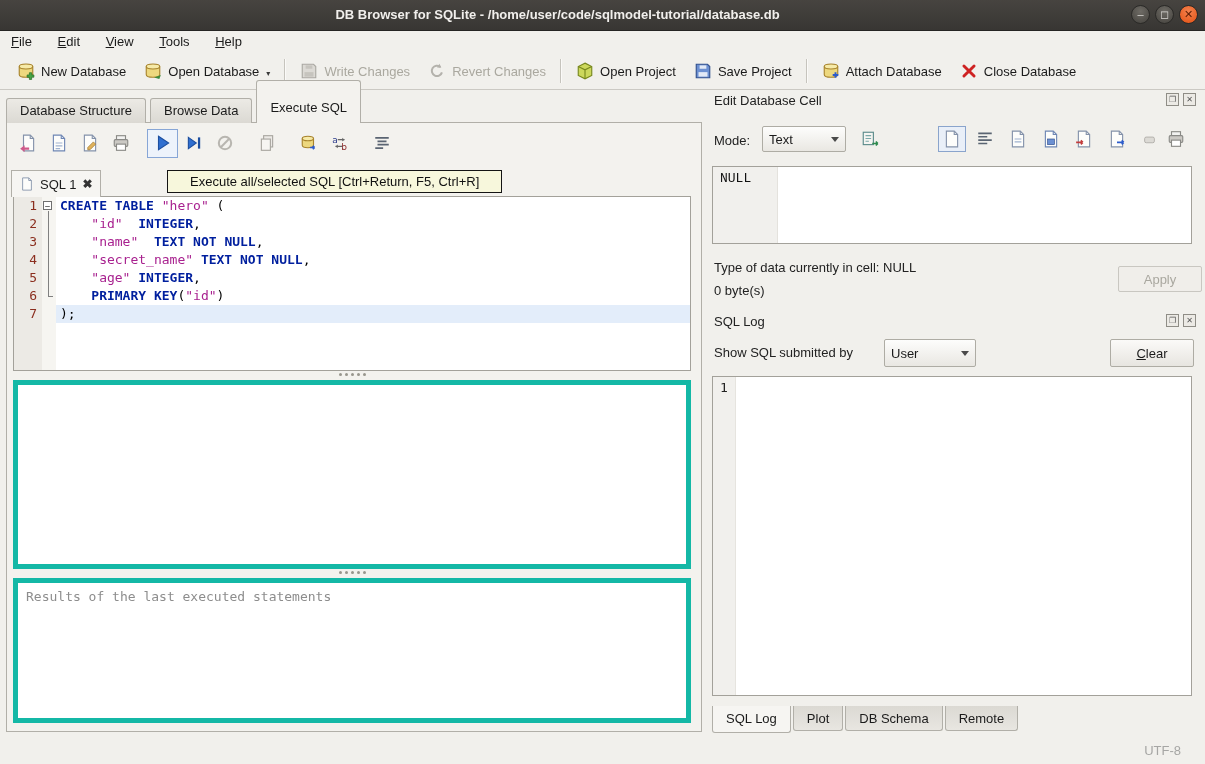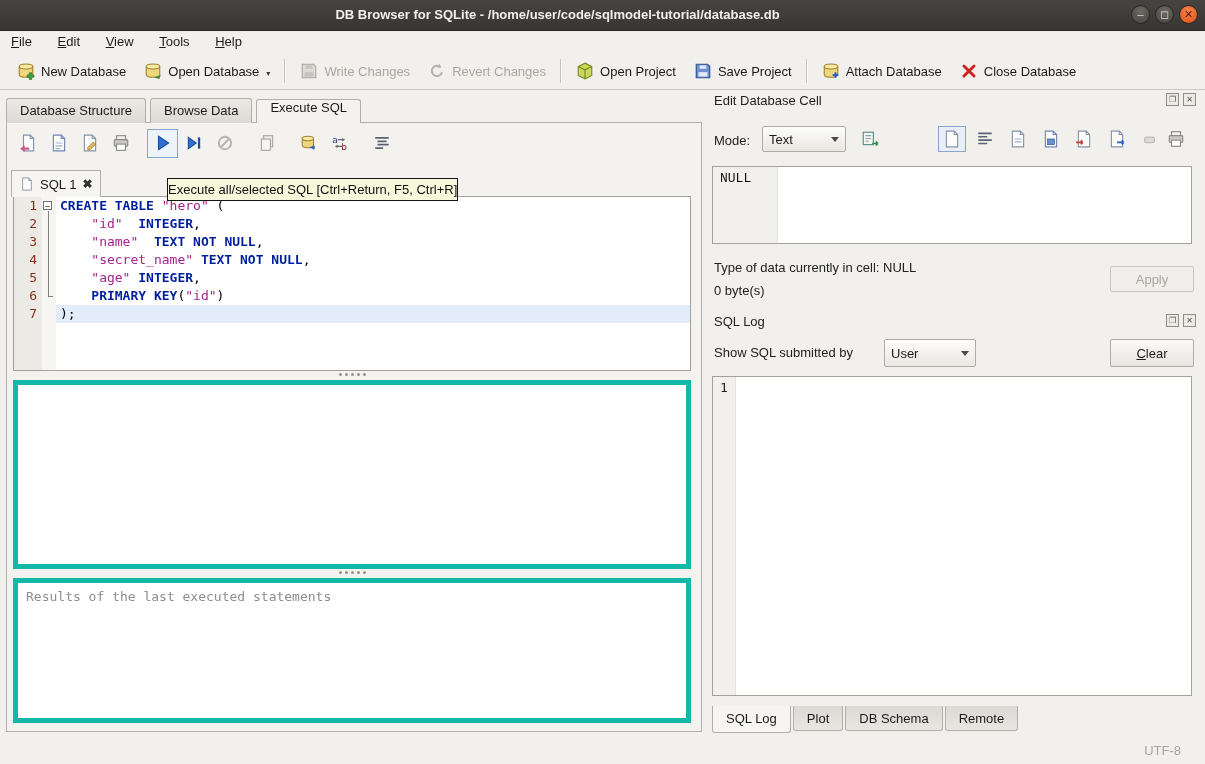--- a/index.html
+++ b/index.html
@@ -28,33 +28,33 @@
   .tb-item{display:flex;align-items:center;gap:6px;padding:5px 9px;border-radius:3px;white-space:nowrap;}
   .tb-item.disabled{color:#aaa89f;}
   .tb-sep{width:1px;height:24px;background:#c6c4bd;border-right:1px solid #fbfaf8;margin:0 5px;}
   .dd-arrow{font-size:8px;color:#3a3a3a;margin-left:1px;align-self:flex-end;padding-bottom:2px;}
   .i{width:18px;height:18px;flex:0 0 auto;}
 
   
   .main-tabs{position:absolute;left:6px;top:95px;height:28px;display:flex;align-items:flex-end;z-index:3;}
   .tab{padding:4px 13px 5px;border:1px solid #b1afa8;border-bottom:none;margin-right:4px;
        background:linear-gradient(#eceae5,#dbd9d3);border-radius:3px 3px 0 0;height:15px;}
-  .tab.active{background:#f3f2ee;height:18px;padding-top:0;}
+  .tab.active{background:#f3f2ee;height:18px;padding-top:19px;}
 
   .left-content{position:absolute;left:6px;top:122px;width:696px;height:610px;
                 border:1px solid #b1afa8;background:#f3f2ee;box-sizing:border-box;}
 
   
   .sql-toolbar{position:absolute;left:5px;top:5px;height:30px;display:flex;align-items:center;}
   .sqltb-btn{width:29px;height:27px;display:flex;align-items:center;justify-content:center;border:1px solid transparent;}
   .sqltb-btn.focused{border:1px solid #87a6d6;background:#edf3fb;}
   .sqltb-btn.gap{margin-left:11px;}
 
-  .tooltip{position:absolute;left:160px;top:55px;background:#f7f7dc;border:1px solid #141414;
-           padding:3px 0;white-space:nowrap;z-index:60;color:#111;}
+  .tooltip{position:absolute;left:160px;top:47px;background:#f7f7dc;border:1px solid #141414;
+           padding:3px 22px;white-space:nowrap;z-index:60;color:#111;}
 
   
   .sqltab{position:absolute;left:4px;top:47px;height:27px;display:flex;align-items:center;gap:6px;
           padding:0 8px;background:#f6f5f2;border:1px solid #b1afa8;border-bottom:none;box-sizing:border-box;z-index:2;}
   .sqltab .x{font-size:12px;color:#333;font-weight:bold;}
 
   
   .editor{position:absolute;left:6px;top:73px;width:678px;height:175px;border:1px solid #a3a19a;
           background:#fff;box-sizing:border-box;display:flex;flex-direction:column;overflow:hidden;
           font-family:"DejaVu Sans Mono",monospace;font-size:13px;}
@@ -99,21 +99,21 @@
         border:1px solid transparent;box-sizing:border-box;}
   .ibtn.checked{border:1px solid #8aa4cc;background:#e9eff8;}
 
   .cell-edit{position:absolute;left:6px;top:76px;width:480px;height:78px;border:1px solid #a3a19a;
              background:#fff;box-sizing:border-box;font-family:Liberation Mono, monospace;}
   .cell-gutter{position:absolute;left:0;top:0;bottom:0;width:64px;background:#f1f0ed;border-right:1px solid #e4e2dd;}
   .cell-null{position:absolute;left:7px;top:4px;color:#111;}
 
   .btn{position:absolute;border:1px solid #aeaca4;background:linear-gradient(#fbfaf8,#e7e5e0);
        display:flex;align-items:center;justify-content:center;box-sizing:border-box;border-radius:2px;}
-  .btn.disabled{color:#a9a79f;border-color:#c9c7c1;background:#f0eeea;}
+  .btn.disabled{color:#a9a79f;border-color:#c9c7c1;background:#f0eeea;margin-left:8px;}
   .btn .fl{display:inline-block;}
   .btn.mnemonic .fl::first-letter{text-decoration:underline;}
 
   .log-area{position:absolute;left:6px;top:286px;width:480px;height:320px;border:1px solid #a3a19a;
             background:#fff;box-sizing:border-box;}
   .log-gutter{position:absolute;left:0;top:0;bottom:0;width:22px;background:#f1f0ed;border-right:1px solid #e6e4df;}
   .log-ln{position:absolute;left:0;top:3px;width:22px;text-align:center;font-family:"DejaVu Sans Mono",monospace;
           font-size:13px;color:#222;}
 
   .btabs{position:absolute;left:6px;top:616px;display:flex;align-items:flex-start;}

